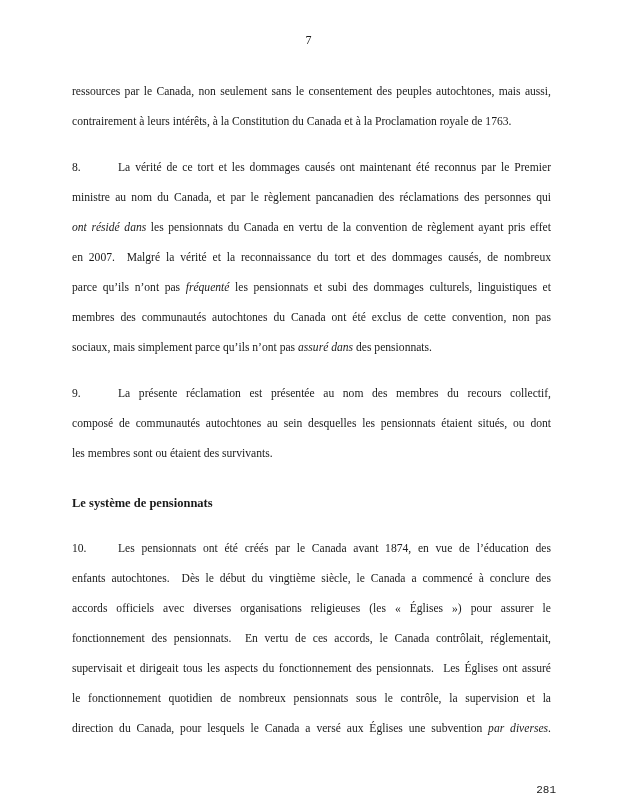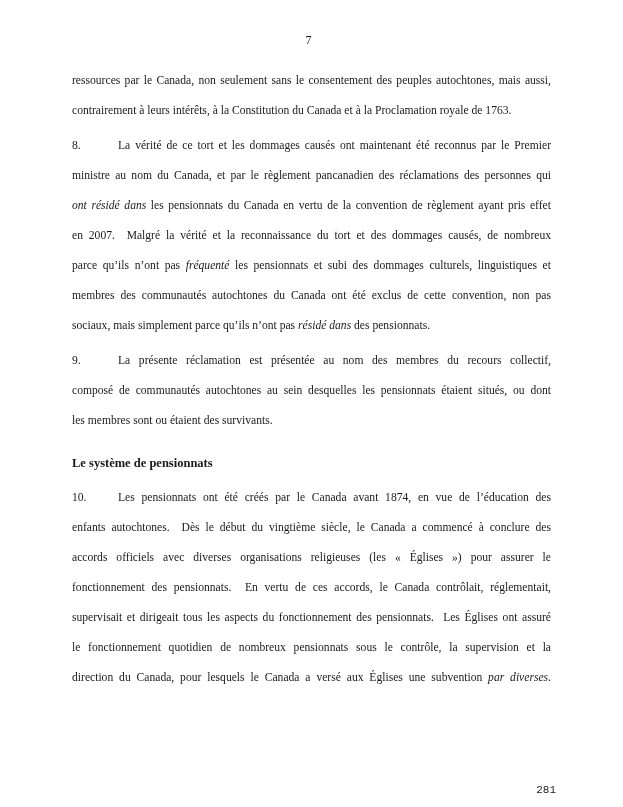--- a/index.html
+++ b/index.html
@@ -25,21 +25,21 @@
     font-size: 12px;
     line-height: 14px;
   }
   .body-text {
     position: absolute;
     top: 61px;
     left: 72px;
     width: 479px;
   }
   .para {
-    margin: 5px 0 5px 0;
+    margin: 16px 0 5px 0;
   }
   .line {
     font-size: 11.6px;
     line-height: 30px;
     text-align: justify;
     text-align-last: justify;
     -moz-text-align-last: justify;
     white-space: normal;
   }
   .line.last {
@@ -48,21 +48,21 @@
     -moz-text-align-last: left;
   }
   .pnum {
     display: inline-block;
     width: 46px;
   }
   .heading {
     font-size: 12.5px;
     font-weight: bold;
     line-height: 30px;
-    margin: 12px 0 4px 0;
+    margin: 19px 0 4px 0;
     text-align: left;
   }
   .footer-pagenum {
     position: absolute;
     top: 784px;
     right: 67px;
     font-family: Liberation Mono, monospace;
     font-size: 11px;
     line-height: 13px;
   }
@@ -82,21 +82,21 @@
       <div class="line last"><span>contrairement à leurs intérêts, à la Constitution du Canada et à la Proclamation royale de 1763.</span></div>
     </section>
 
     <section class="para">
       <div class="line"><span class="pnum">8.</span><span>La vérité de ce tort et les dommages causés ont maintenant été reconnus par le Premier</span></div>
       <div class="line"><span>ministre au nom du Canada, et par le règlement pancanadien des réclamations des personnes qui</span></div>
       <div class="line"><em>ont résidé dans</em><span> les pensionnats du Canada en vertu de la convention de règlement ayant pris effet</span></div>
       <div class="line"><span>en 2007.&nbsp; Malgré la vérité et la reconnaissance du tort et des dommages causés, de nombreux</span></div>
       <div class="line"><span>parce qu’ils n’ont pas </span><em>fréquenté</em><span> les pensionnats et subi des dommages culturels, linguistiques et</span></div>
       <div class="line"><span>membres des communautés autochtones du Canada ont été exclus de cette convention, non pas</span></div>
-      <div class="line last"><span>sociaux, mais simplement parce qu’ils n’ont pas </span><em>résidé dans</em><span> des pensionnats.</span></div>
+      <div class="line last"><span>sociaux, mais simplement parce qu’ils n’ont pas </span><em>assuré dans</em><span> des pensionnats.</span></div>
     </section>
 
     <section class="para">
       <div class="line"><span class="pnum">9.</span><span>La présente réclamation est présentée au nom des membres du recours collectif,</span></div>
       <div class="line"><span>composé de communautés autochtones au sein desquelles les pensionnats étaient situés, ou dont</span></div>
       <div class="line last"><span>les membres sont ou étaient des survivants.</span></div>
     </section>
 
     <h2 class="heading">Le système de pensionnats</h2>
 

